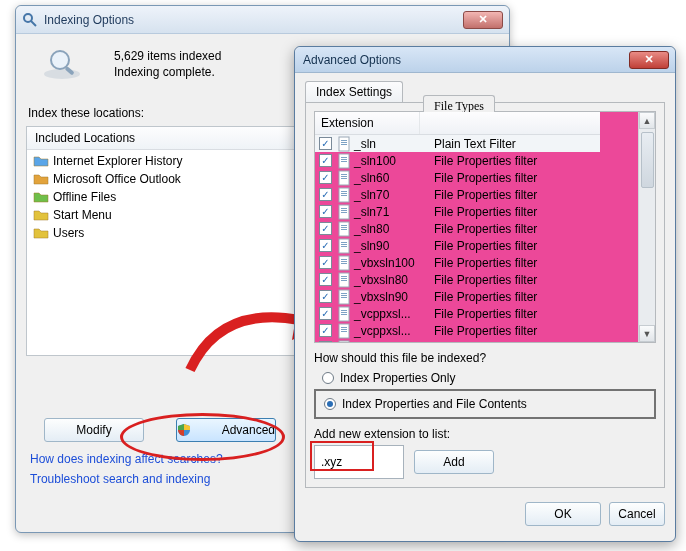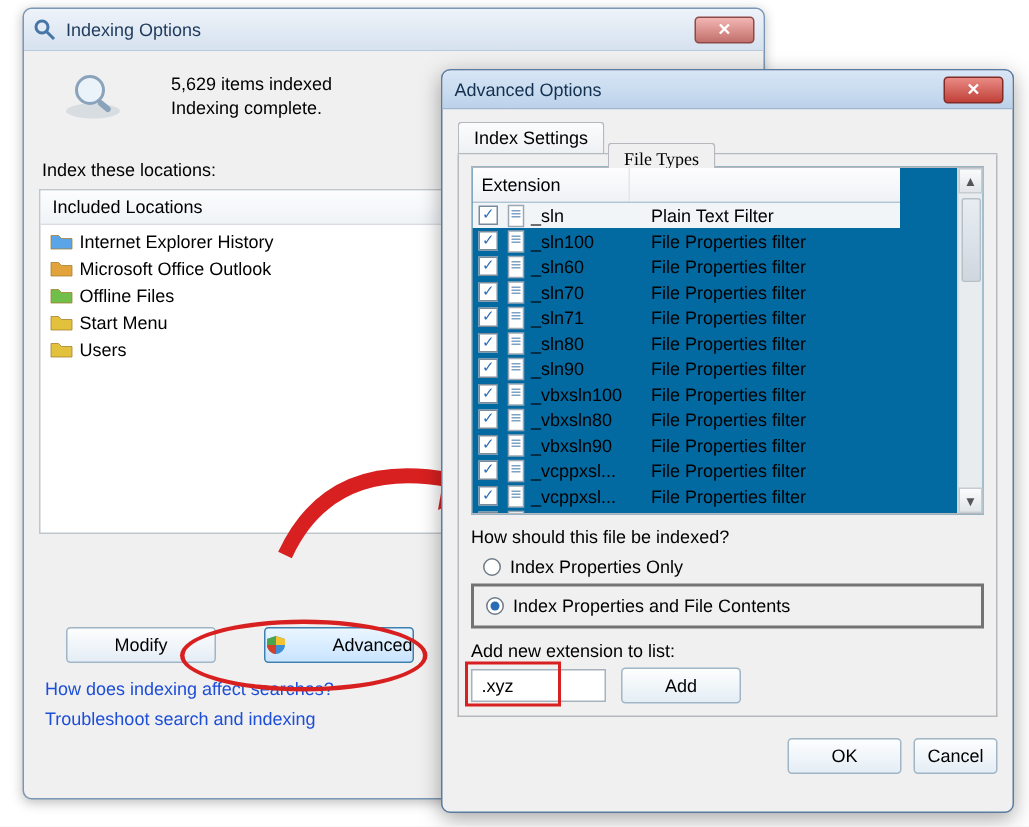--- a/index.html
+++ b/index.html
@@ -62,30 +62,30 @@
     border-bottom: 1px solid #9fb7cf; border-radius: 6px 6px 0 0;
     padding: 0 6px; display: flex; align-items: center;
   }
   .front-titlebar .ttl { flex: 1; color: #14314f; padding-left: 2px; }
   .front-close {
     width: 40px; height: 18px; border-radius: 3px;
     background: linear-gradient(#e98b85,#c04038); border: 1px solid #802b25;
     display: flex; align-items: center; justify-content: center; color: #fff;
   }
   .front-body { padding: 8px 10px 10px 10px; }
-  .tabs { border-bottom: 1px solid #b5b9bd; display: flex; gap: 0; height: 22px; align-items: flex-end; }
+  .tabs { border-bottom: 1px solid #b5b9bd; display: flex; gap: 18px; height: 22px; align-items: flex-end; }
   .tab {
     border: 1px solid #b5b9bd; border-bottom: none; border-radius: 3px 3px 0 0;
     background: linear-gradient(#fcfcfd,#eef1f4); padding: 3px 10px; margin-right: 2px;
   }
   .tab.active { background: #f0f0f0; position: relative; top: 15px; font-family: Liberation Serif, serif; }
   .tab-pane { border: 1px solid #b5b9bd; border-top: none; padding: 8px; background: #f0f0f0; }
 
   .ext-list {
-    border: 1px solid #b5b9bd; background: #0369a1; height: 232px; display: flex; gap: 38px;
+    border: 1px solid #b5b9bd; background: #ec4899; height: 232px; display: flex; gap: 38px;
   }
   .ext-scroll { flex: 1; overflow: hidden; }
   .ext-head { display: flex; background: linear-gradient(#fdfdfe,#eff2f6); border-bottom: 1px solid #d9dde2; position: sticky; top: 0; }
   .ext-head div { padding: 4px 6px; border-right: 1px solid #e4e7ea; }
   .eh-c1 { flex: 0 0 105px; }
   .eh-c2 { flex: 1; }
   .ext-row { display: flex; align-items: center; height: 17px; padding-left: 4px; }
   .ext-row.sel { background: #f2f5f8; }
   .chk { width: 13px; height: 13px; border: 1px solid #7a8a99; background: #fff; display: inline-flex; align-items: center; justify-content: center; margin-right: 4px; }
   .chk::after { content: "✓"; font-size: 10px; color: #2a6db5; line-height: 10px; }
@@ -98,21 +98,21 @@
   .vsc-btn.bot { position: absolute; bottom: 0; width: 100%; }
 
   .group { margin-top: 8px; }
   .group-title { margin: 4px 0; }
   .radio-row { display: flex; align-items: center; gap: 6px; padding: 2px 8px; }
   .radio { width: 12px; height: 12px; border-radius: 50%; border: 1px solid #6f7b87; background: #fff; display: inline-flex; align-items: center; justify-content: center; }
   .radio.on::after { content: ""; width: 6px; height: 6px; border-radius: 50%; background: #2a6db5; }
   .radio-red-box { border: 2px solid #737373; padding: 4px 0; margin-top: 2px; }
 
   .addext-row { display: flex; align-items: center; gap: 10px; margin-top: 4px; }
-  .txtinput { width: 90px; height: 22px; border: 1px solid #a7b2bc; padding: 2px 6px; background: #fff; }
+  .txtinput { width: 90px; height: 34px; border: 1px solid #a7b2bc; padding: 2px 6px; background: #fff; }
   .btn-row-front { margin-top: 14px; display: flex; justify-content: flex-end; gap: 8px; }
 
   
   .red-arrow { position: absolute; left: 180px; top: 300px; width: 150px; height: 80px; pointer-events: none; }
   .red-ellipse { position: absolute; left: 120px; top: 413px; width: 165px; height: 48px; border: 3px solid #d92020; border-radius: 50%; pointer-events: none; }
   .red-box-input { position: absolute; border: 2px solid #d92020; pointer-events: none; }
 
   .shield-ico { width: 14px; height: 14px; }
 </style>
 </head>

